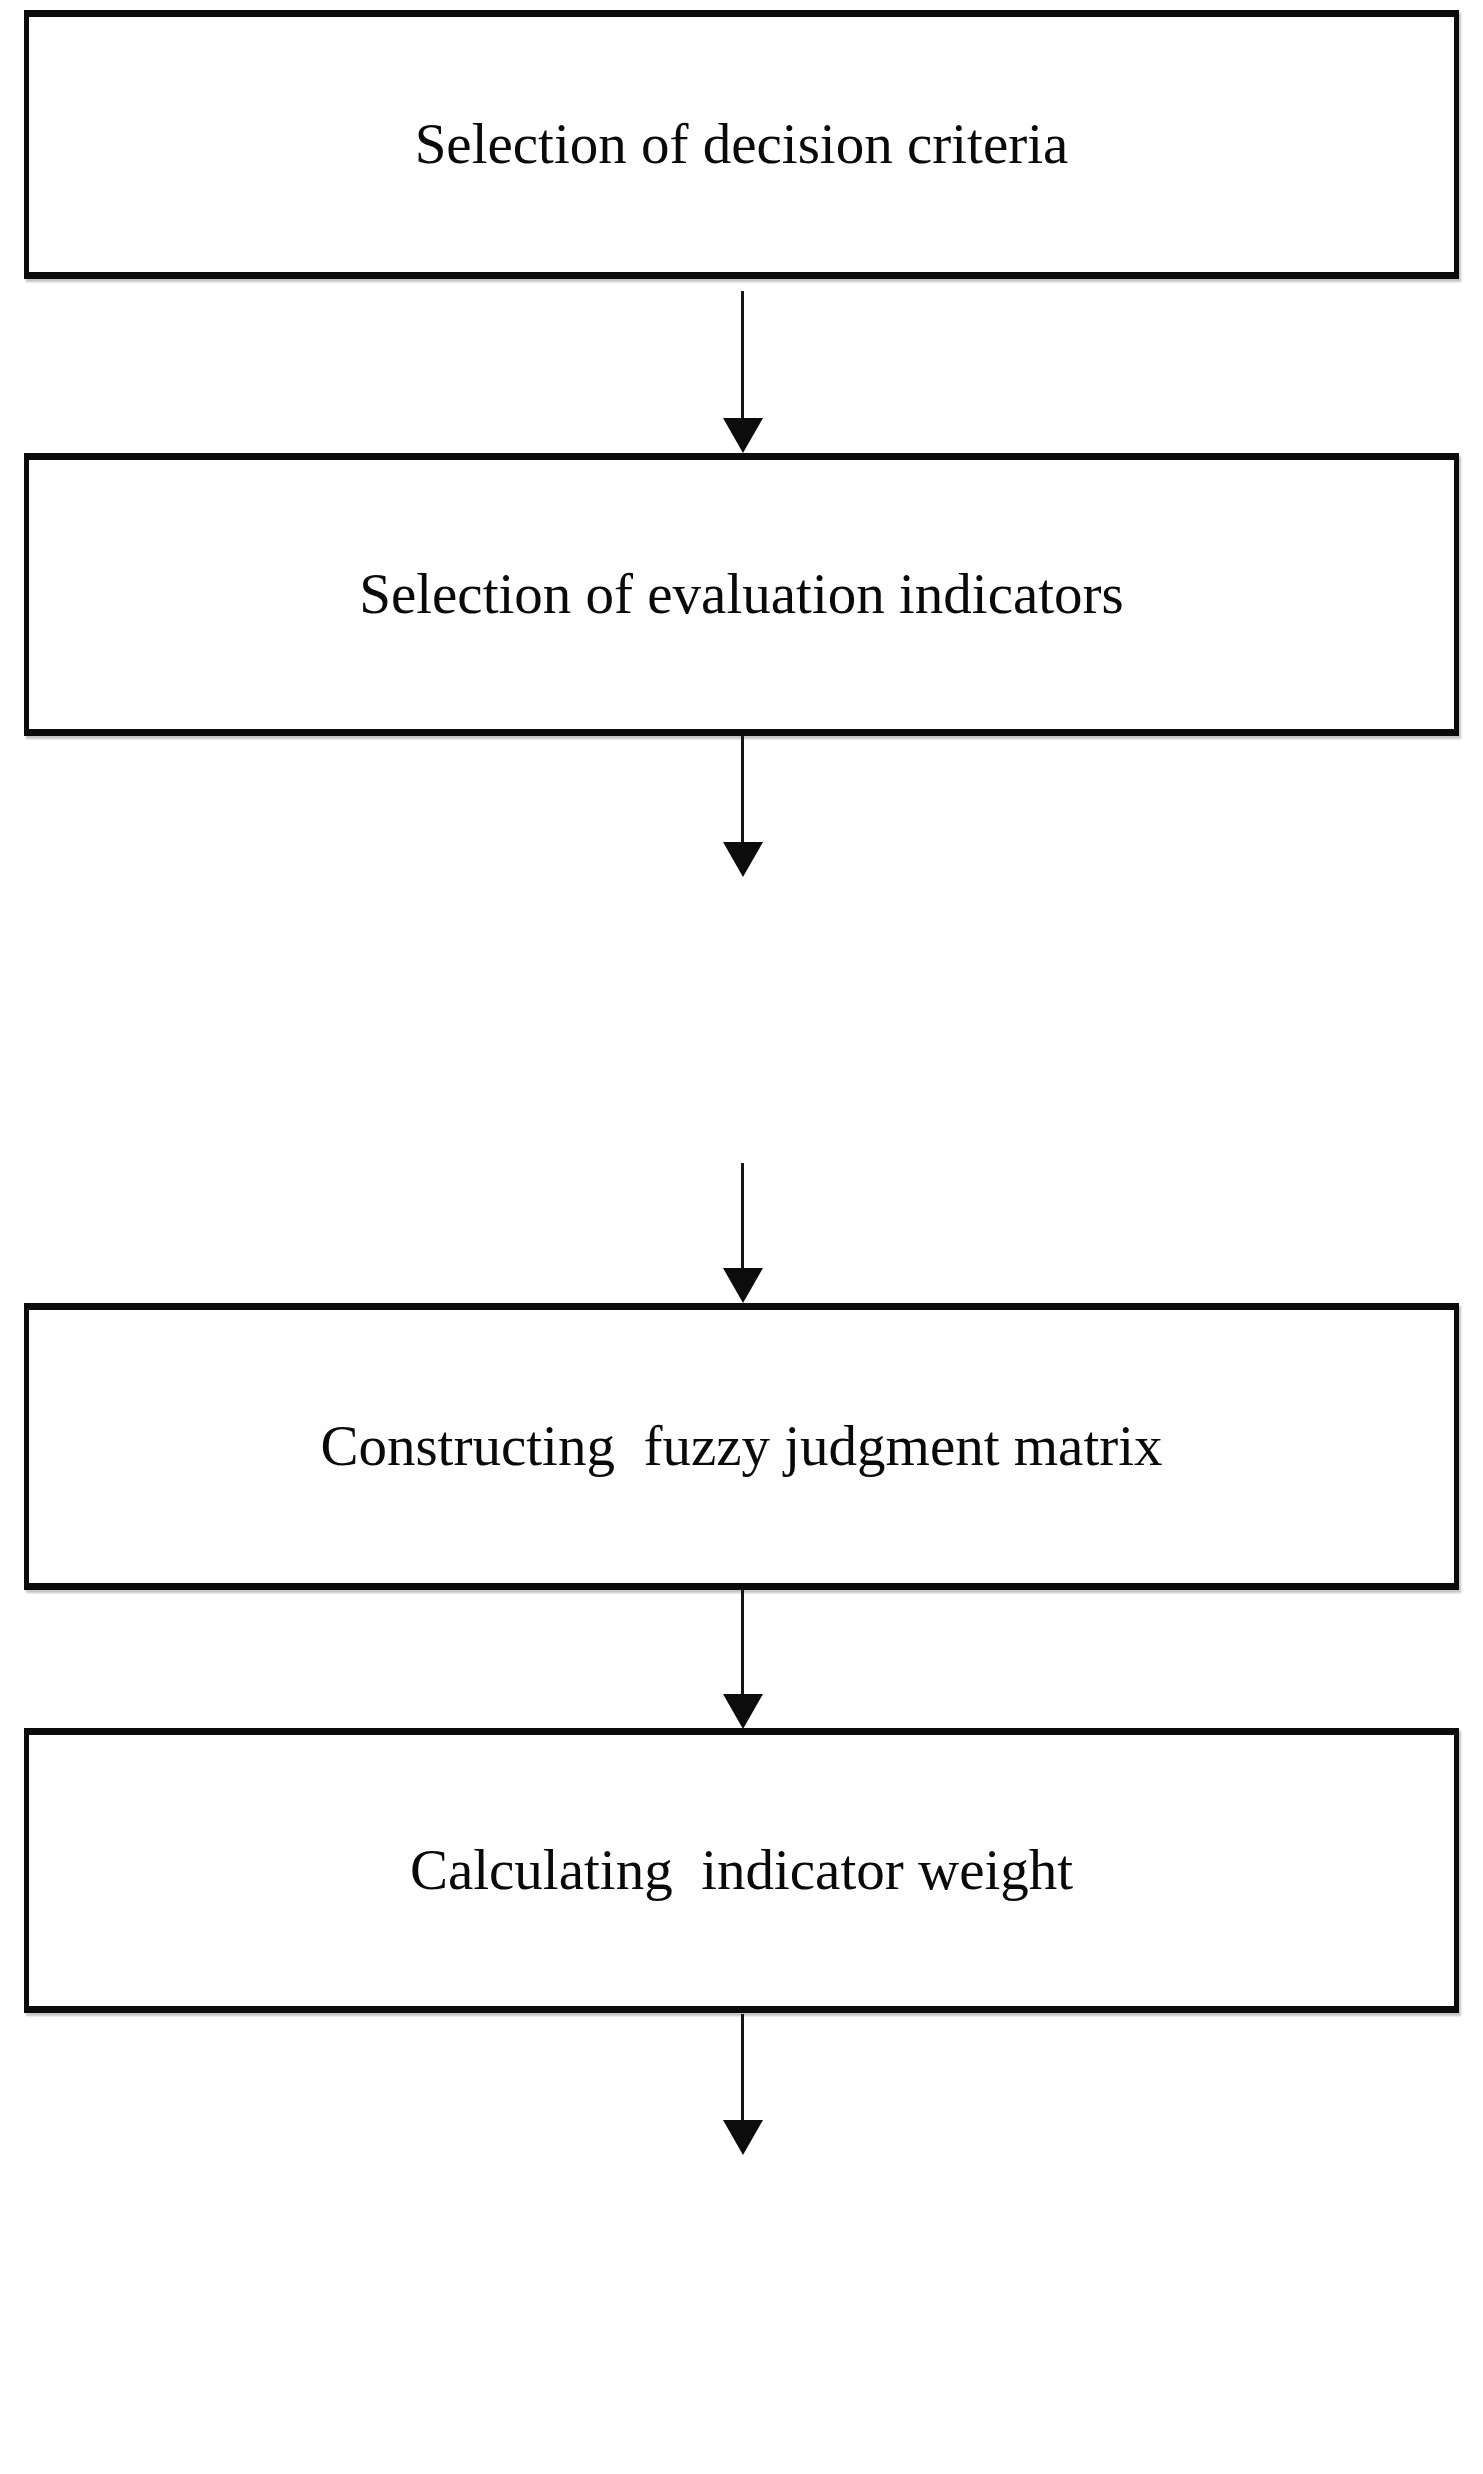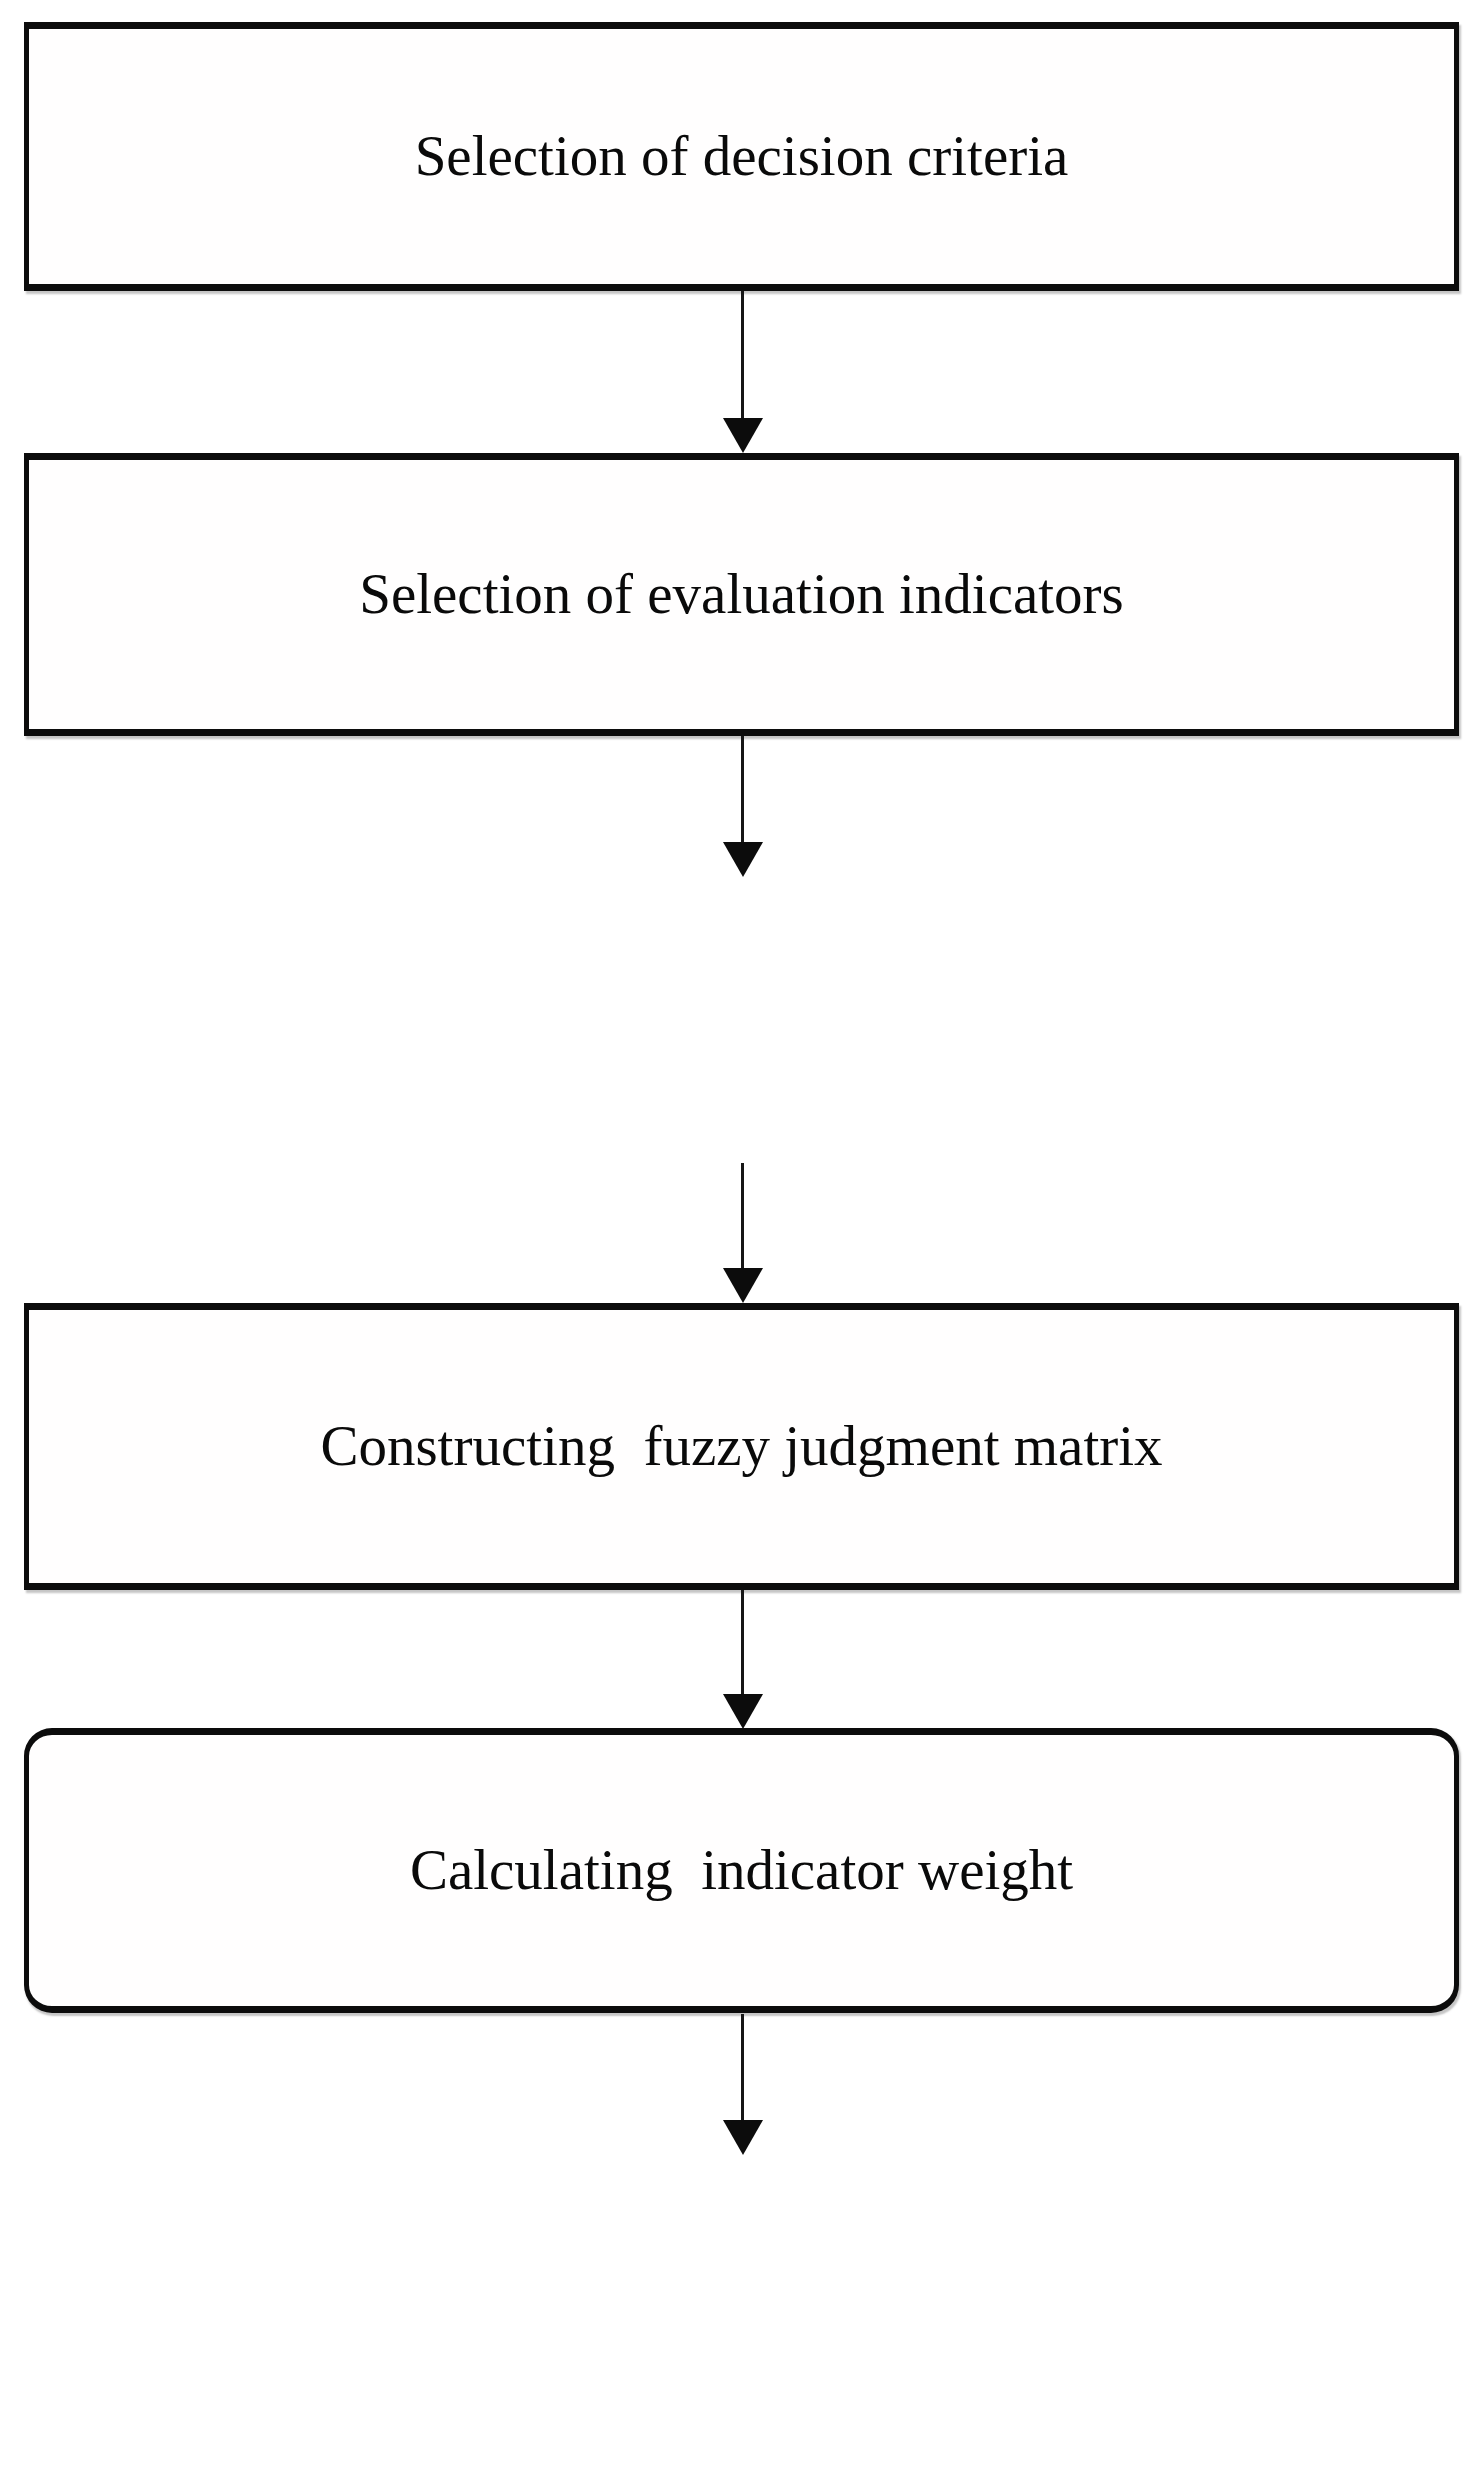--- a/index.html
+++ b/index.html
@@ -51,25 +51,25 @@
     background: #161616;
   }
   .arrow-head {
     width: 0;
     height: 0;
     border-left: 20.3px solid transparent;
     border-right: 20.3px solid transparent;
     border-top: 35px solid #0c0c0c;
   }
   
-  #box-0 { top: 22px;   height: 269px; }
+  #box-0 { top: 10px;   height: 269px; }
   #box-1 { top: 453px;  height: 283px; }
   #box-2 { top: 877px;  height: 286px; }
   #box-3 { top: 1303px; height: 287px; }
-  #box-4 { top: 1728px; height: 285px; border-radius: 28px; }
+  #box-4 { top: 1728px; height: 285px; }
   #box-5 { top: 2155px; height: 283px; }
   
   #arrow-0 { top: 291px;  height: 162px; }
   #arrow-1 { top: 736px;  height: 141px; }
   #arrow-2 { top: 1163px; height: 140px; }
   #arrow-3 { top: 1590px; height: 139px; }
   #arrow-4 { top: 2014px; height: 141px; }
 </style>
 </head>
 <body>

